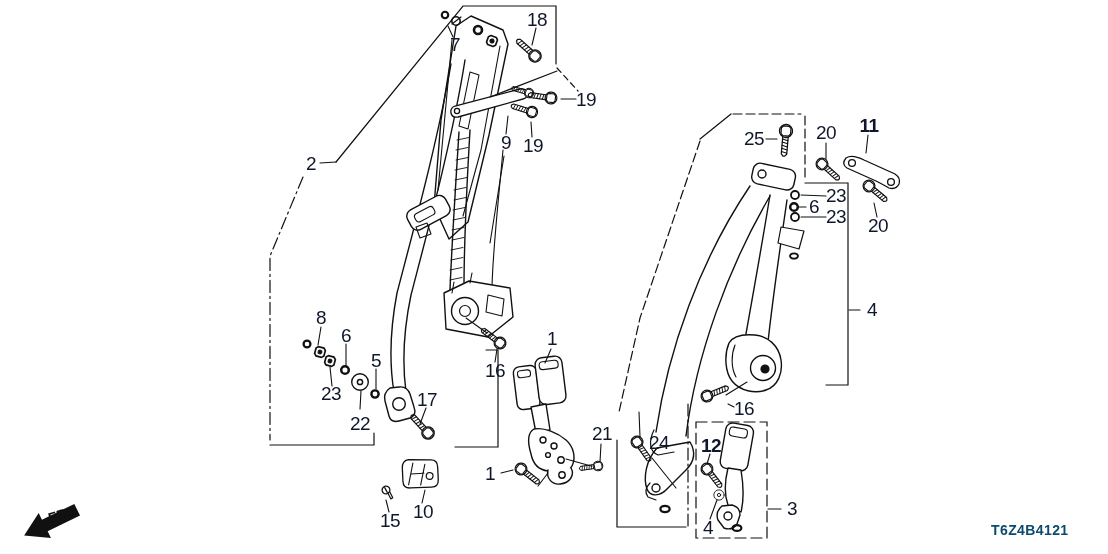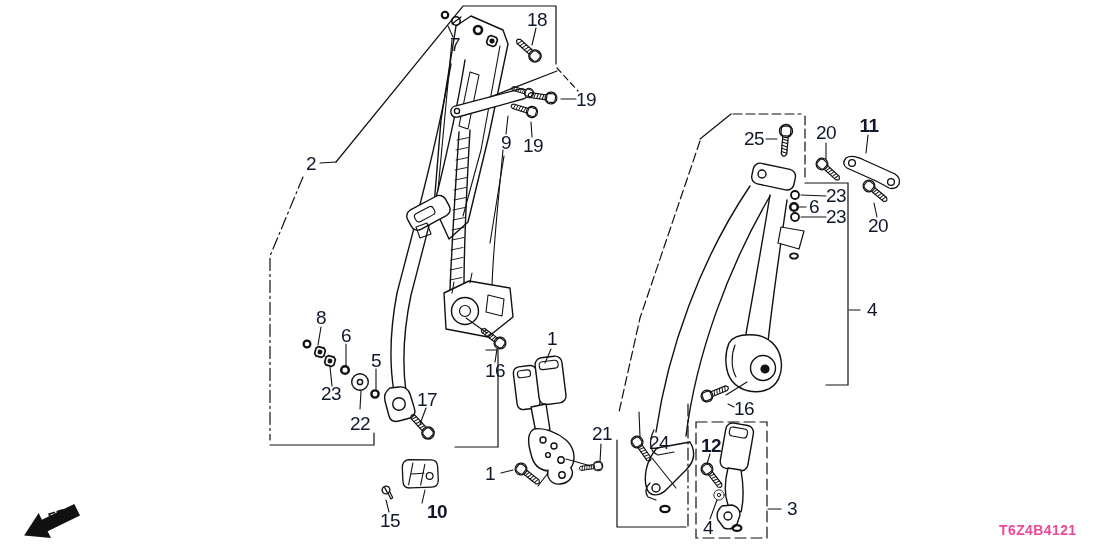--- a/index.html
+++ b/index.html
@@ -3,21 +3,21 @@
 <meta charset="utf-8">
 <style>
   html,body{margin:0;padding:0;background:#fff;}
   #stage{position:relative;width:1108px;height:554px;background:#fff;overflow:hidden;
          font-family:"Liberation Sans",sans-serif;}
   #artwork{position:absolute;left:0;top:0;}
   #label-layer{position:absolute;left:0;top:0;width:1108px;height:554px;pointer-events:none;}
   .part-label{position:absolute;transform:translate(-50%,-50%);
               font:400 19px "Liberation Sans",sans-serif;color:#0f172a;letter-spacing:-0.5px;}
   .part-code{position:absolute;left:991px;top:522px;
-             font:700 14px "Liberation Sans",sans-serif;color:#ec4899;letter-spacing:0.4px;margin-left:8px;}
+             font:700 14px "Liberation Sans",sans-serif;color:#0c4a6e;letter-spacing:0.4px;}
 </style>
 </head>
 <body>
 
 <div id="stage">
 
 <svg id="artwork" width="1108" height="554" viewBox="0 0 1108 554">
   <defs>
     <g id="sym-bolt">
       <circle cx="0" cy="0" r="6.2" fill="#fff" stroke="#111" stroke-width="1.3"></circle>
@@ -264,21 +264,21 @@
       <div class="part-label" style="left: 533px; top: 146px;">19</div>
       <div class="part-label" style="left: 321px; top: 318px;">8</div>
       <div class="part-label" style="left: 346px; top: 336px;">6</div>
       <div class="part-label" style="left: 376px; top: 361px;">5</div>
       <div class="part-label" style="left: 331px; top: 394px;">23</div>
       <div class="part-label" style="left: 360px; top: 424px; text-align: right;">22</div>
       <div class="part-label" style="left: 427px; top: 400px;">17</div>
       <div class="part-label" style="left: 495px; top: 371px;">16</div>
       <div class="part-label" style="left: 552px; top: 339px;">1</div>
       <div class="part-label" style="left: 390px; top: 521px;">15</div>
-      <div class="part-label" style="left: 437px; top: 512px; font-weight: bold;">10</div>
+      <div class="part-label" style="left: 423px; top: 512px;">10</div>
       <div class="part-label" style="left: 490px; top: 474px;">1</div>
       <div class="part-label" style="left: 602px; top: 434px;">21</div>
       <div class="part-label" style="left: 659px; top: 403px; margin-top: 40px;">24</div>
       <div class="part-label" style="left: 754px; top: 139px;">25</div>
       <div class="part-label" style="left: 826px; top: 133px;">20</div>
       <div class="part-label" style="left: 869px; top: 126px; font-weight: bold;">11</div>
       <div class="part-label" style="left: 836px; top: 196px;">23</div>
       <div class="part-label" style="left: 814px; top: 207px;">6</div>
       <div class="part-label" style="left: 836px; top: 217px;">23</div>
       <div class="part-label" style="left: 878px; top: 226px;">20</div>

